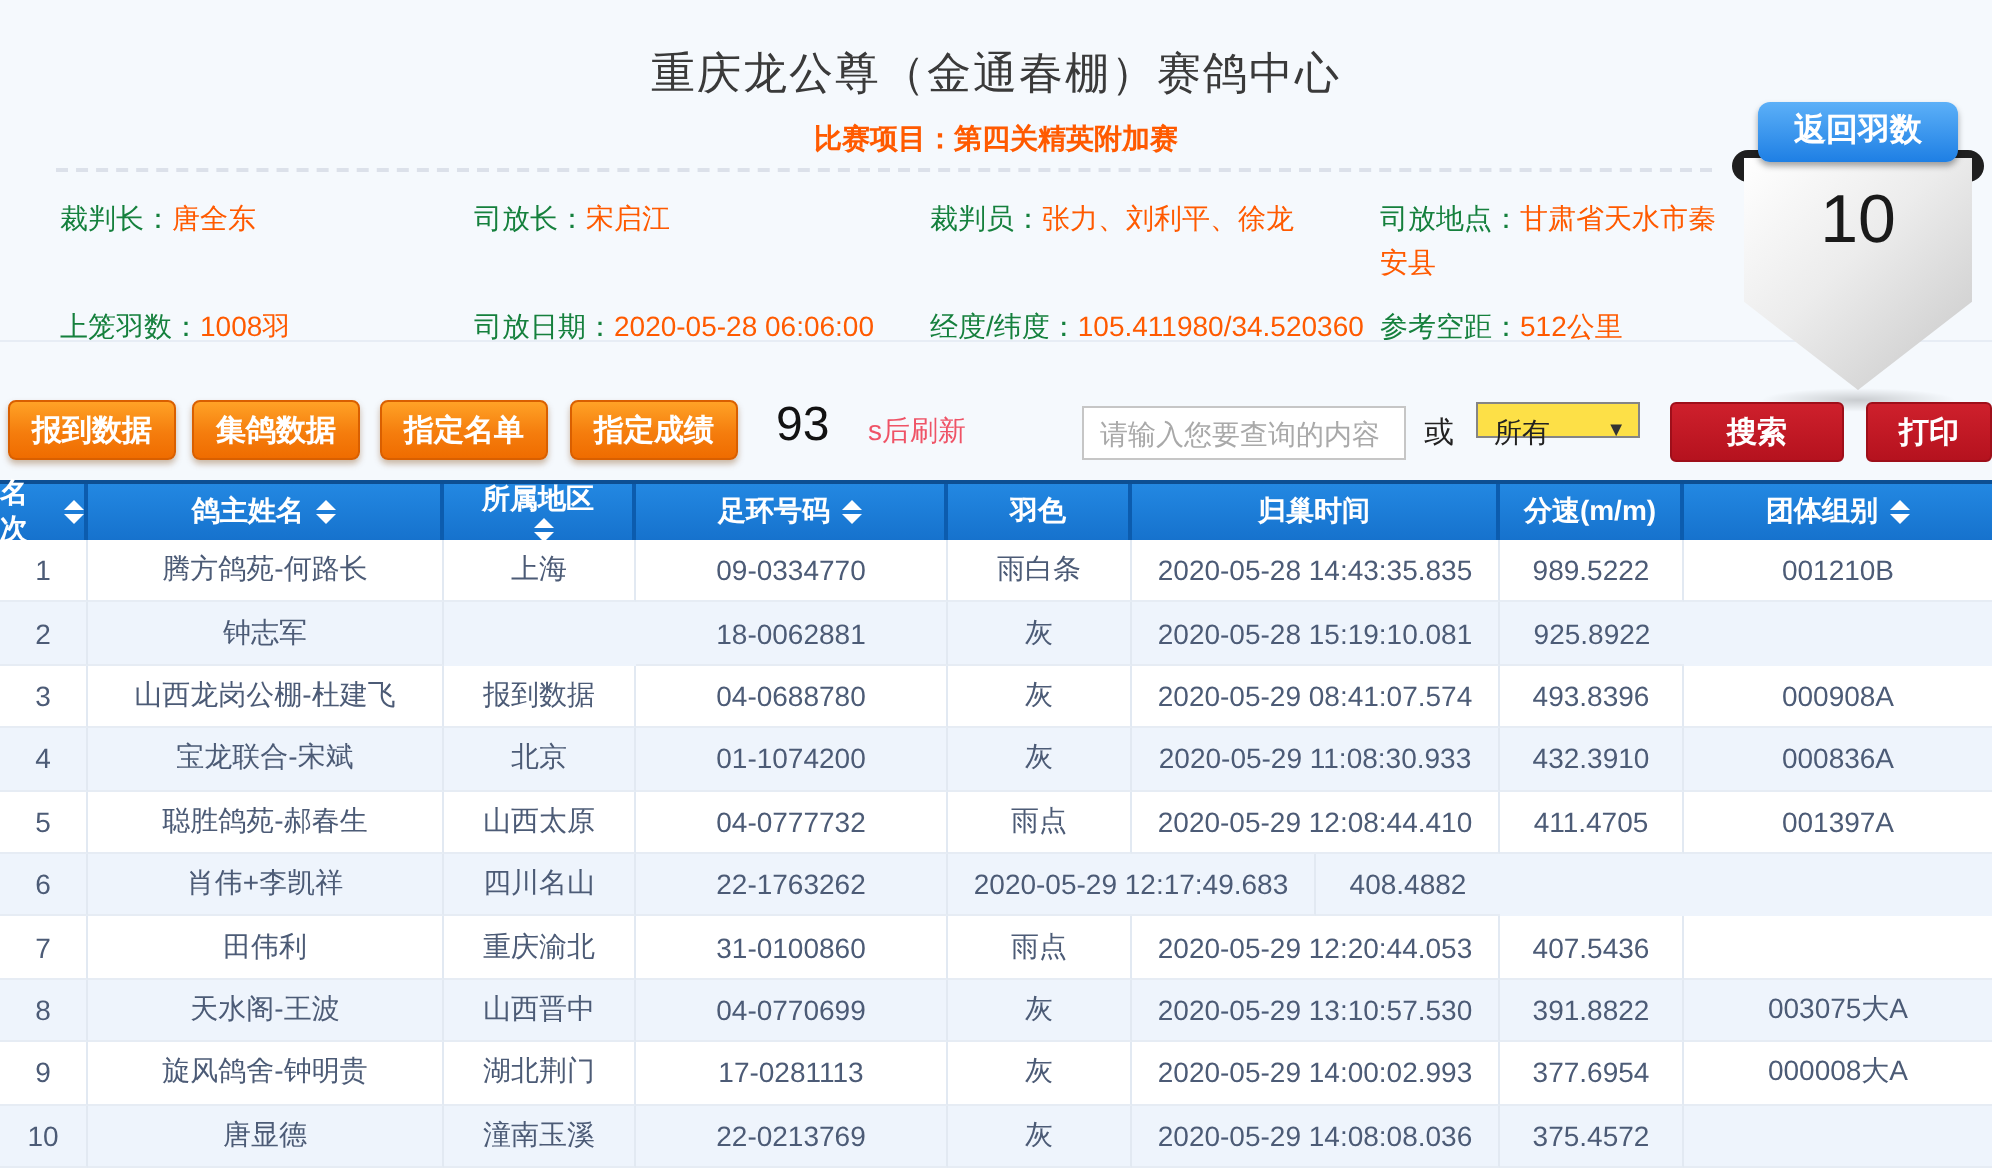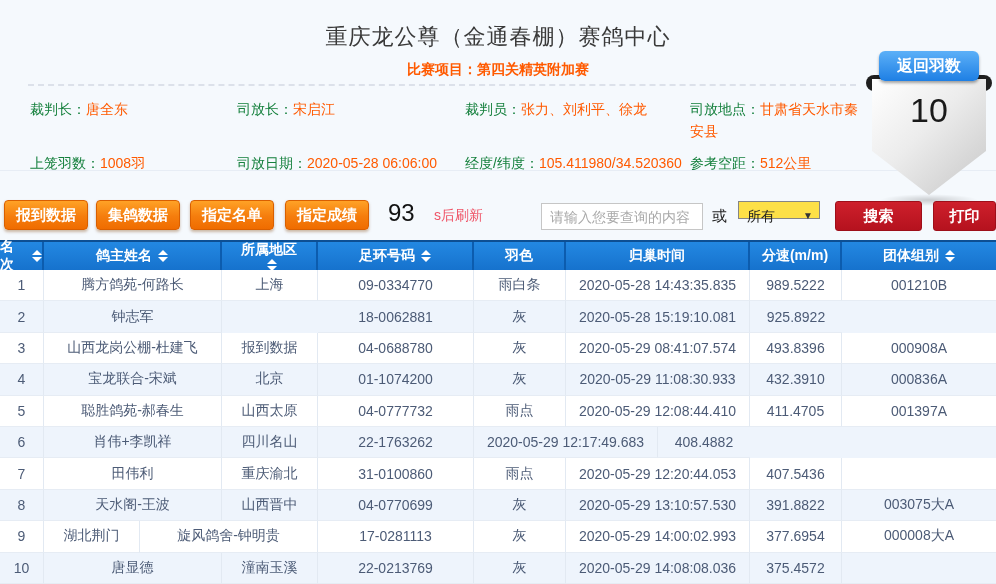--- a/index.html
+++ b/index.html
@@ -296,22 +296,22 @@
         <div class="td" style="width: 178px;">天水阁-王波</div>
         <div class="td" style="width: 96px;">山西晋中</div>
         <div class="td" style="width: 156px;">04-0770699</div>
         <div class="td" style="width: 92px;">灰</div>
         <div class="td" style="width: 184px;">2020-05-29 13:10:57.530</div>
         <div class="td" style="width: 92px;">391.8822</div>
         <div class="td" style="width: 154px;">003075大A</div>
       </div>
       <div class="tr">
         <div class="td" style="width: 44px;">9</div>
+        <div class="td" style="width: 178px;">旋风鸽舍-钟明贵</div>
         <div class="td" style="width: 96px;">湖北荆门</div>
-        <div class="td" style="width: 178px;">旋风鸽舍-钟明贵</div>
         <div class="td" style="width: 156px;">17-0281113</div>
         <div class="td" style="width: 92px;">灰</div>
         <div class="td" style="width: 184px;">2020-05-29 14:00:02.993</div>
         <div class="td" style="width: 92px;">377.6954</div>
         <div class="td" style="width: 154px;">000008大A</div>
       </div>
       <div class="tr even">
         <div class="td" style="width: 44px;">10</div>
         <div class="td" style="width: 178px;">唐显德</div>
         <div class="td" style="width: 96px;">潼南玉溪</div>

